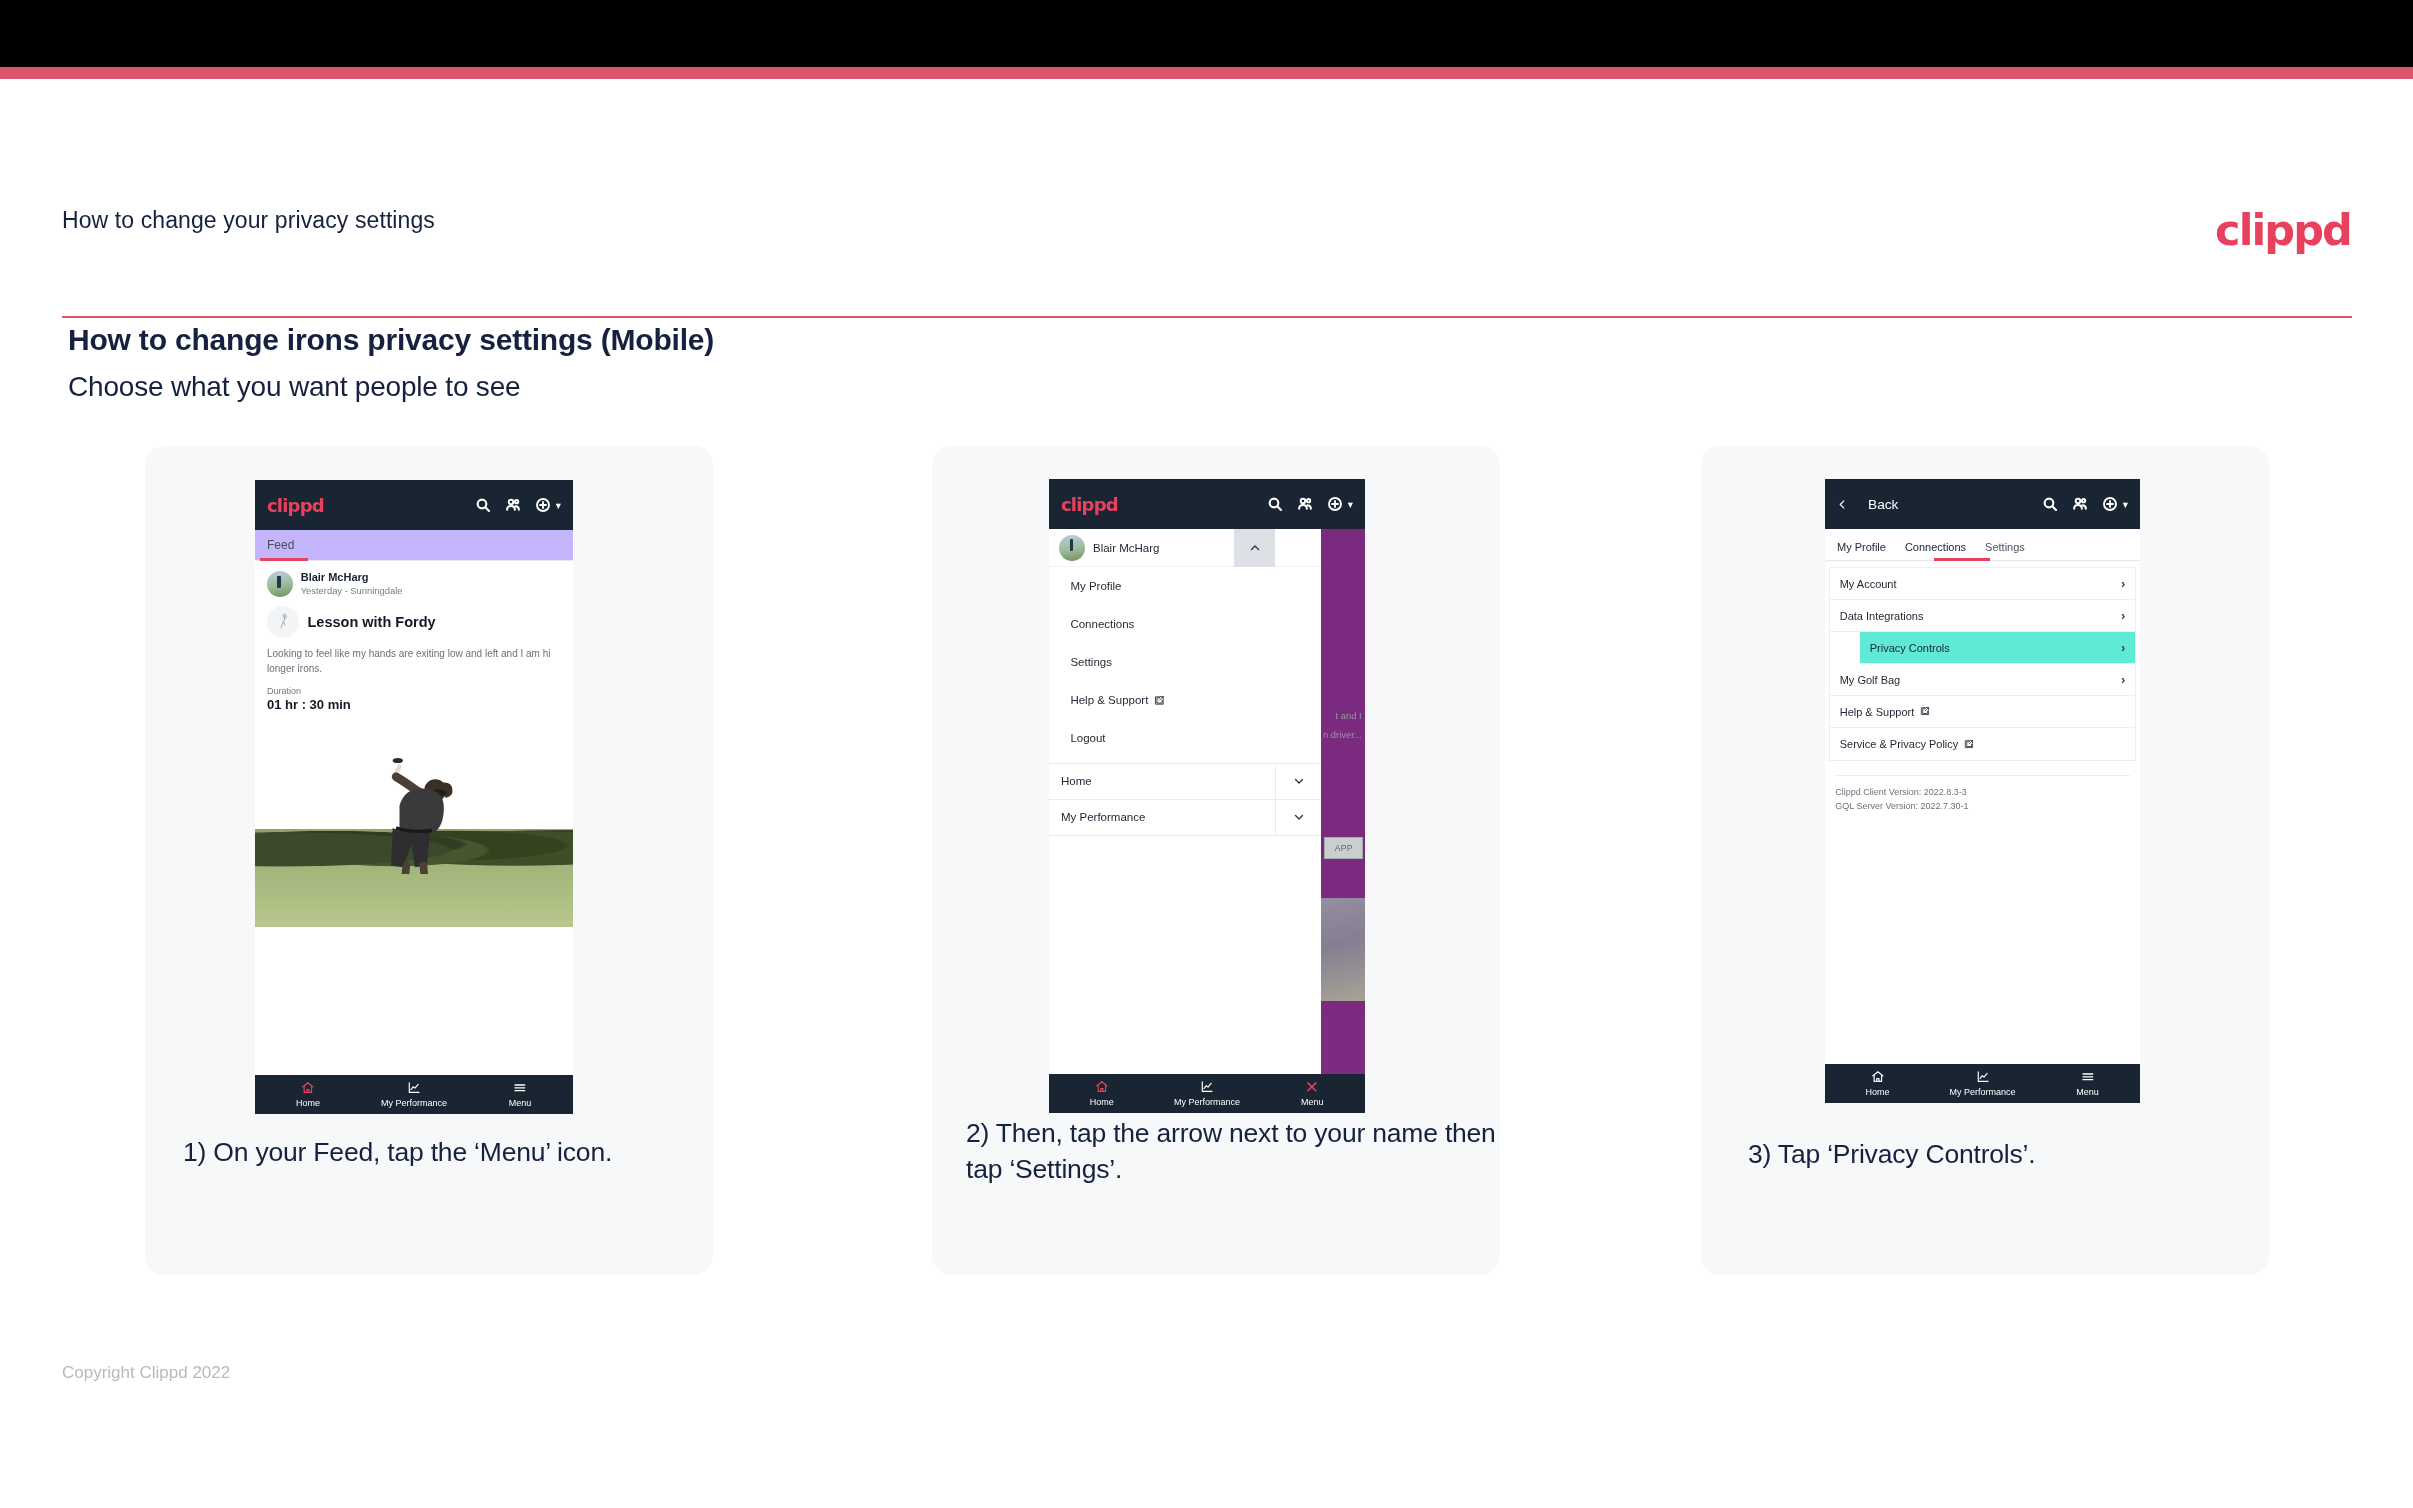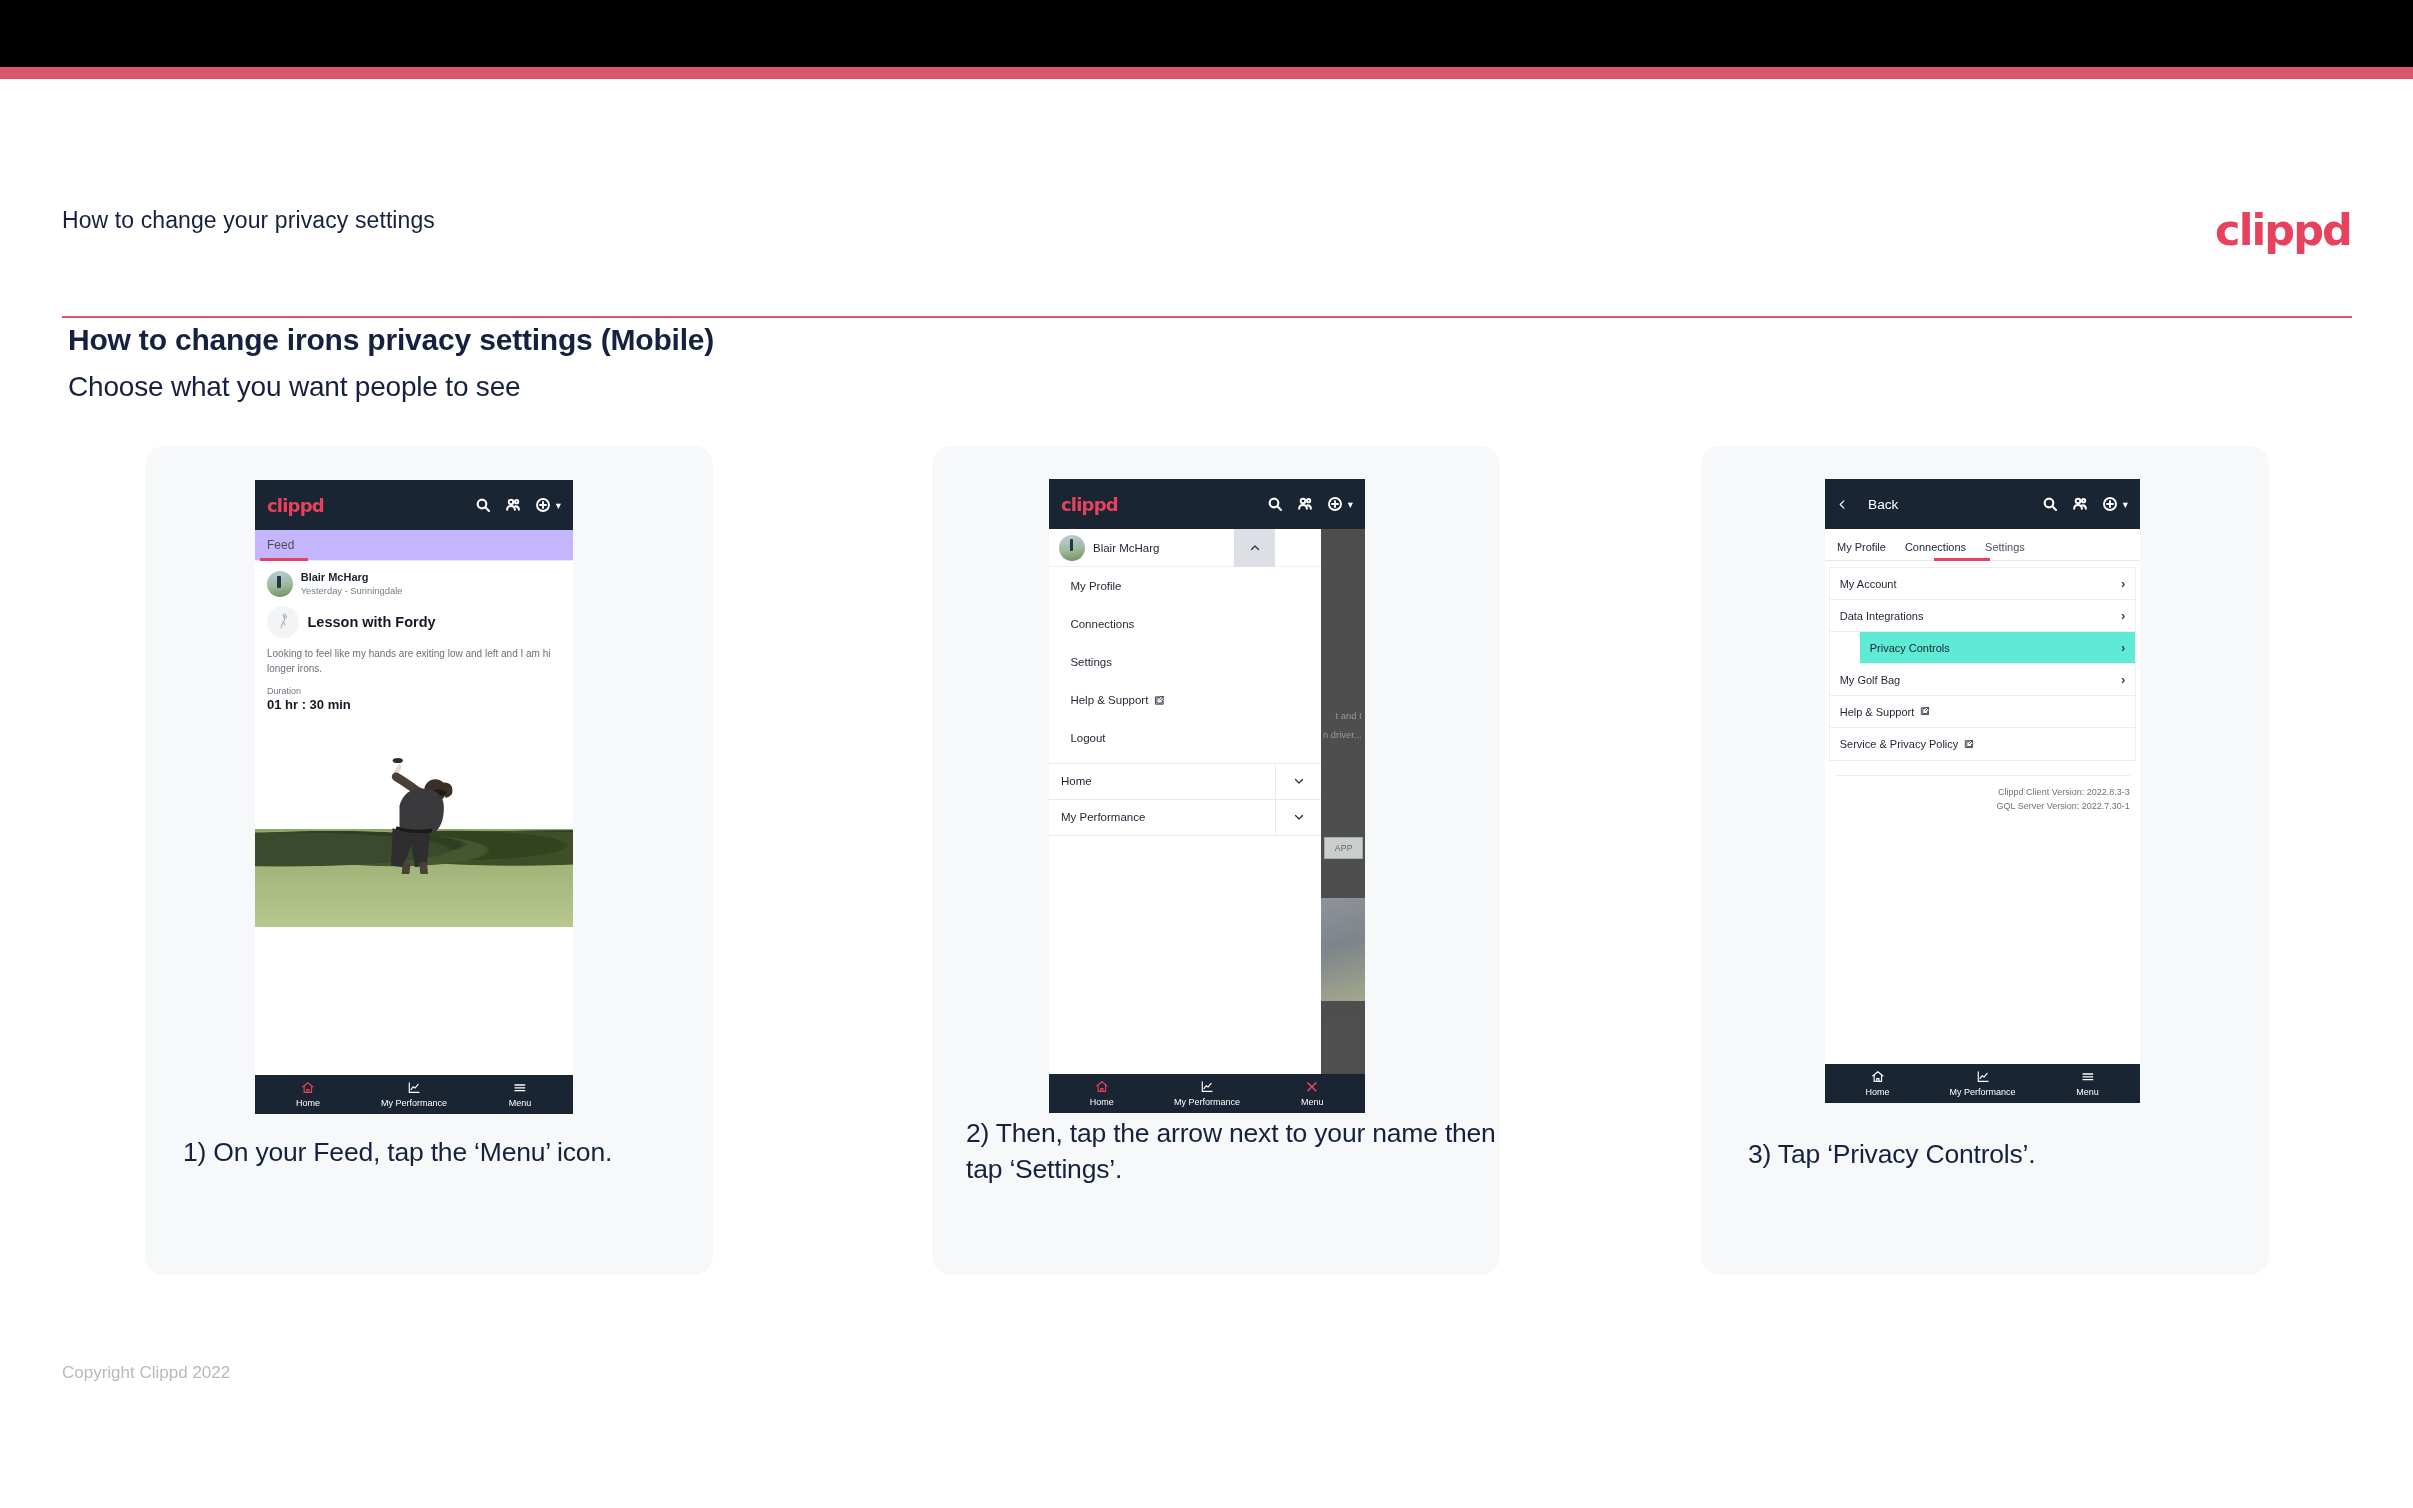--- a/index.html
+++ b/index.html
@@ -161,21 +161,21 @@
     font-size:11.5px; color:#1b2330; border-bottom:0.9px solid #e9ebee;
     position:relative;
   }
   .menu-group .gchev {
     position:absolute; right:0; top:0; width:46px; height:35px;
     display:flex; align-items:center; justify-content:center;
     border-left:0.9px solid #e9ebee;
   }
   .scrim {
     position:absolute; right:0; top:50px; bottom:39px; width:44px;
-    background:#404040; opacity:.92;margin-left:37px;
+    background:#701a75; opacity:.92;margin-left:37px;
   }
   .scrim-txt { position:absolute; right:3.4px; font-size:9.4px; color:#8d9097; }
   .scrim-app {
     position:absolute; right:1.7px; top:308px; width:39px; height:22px;
     border:0.9px solid #9aa6a6; background:#c6cac9;
     display:flex; align-items:center; justify-content:center;
     font-size:8.5px; color:#4e5a5a; letter-spacing:0.3px;
   }
   .scrim-person {
     position:absolute; right:0; bottom:73px; width:44px; height:103px;
@@ -199,21 +199,21 @@
     height:32px; display:flex; align-items:center; padding:0 9.4px;
     border-bottom:0.9px solid #eceef1; font-size:11px; color:#1d2430;
     position:relative;
   }
   .setrow:last-child { border-bottom:none; }
   .setrow.active { background:#5eead4;margin-left:30px; }
   .setrow .rchev { margin-left:auto; color:#3a4252; font-size:13px; font-weight:bold; }
   .setrow .extlink { margin-left:6px; display:inline-flex; }
   .ver {
     margin:13.7px 0 0 10.3px; font-size:9px; color:#6d727a; line-height:1.55;
-    border-top:0.9px solid #eceef1; padding-top:10.3px; margin-right:10.3px;text-align:right;
+    border-top:0.9px solid #eceef1; padding-top:10.3px; margin-right:10.3px;
   }
 
   
   .footer {
     position:absolute; left:62px; top:1363px;
     font-size:17px; color:#b6bac0;
   }
 </style>
 </head>
 <body>

